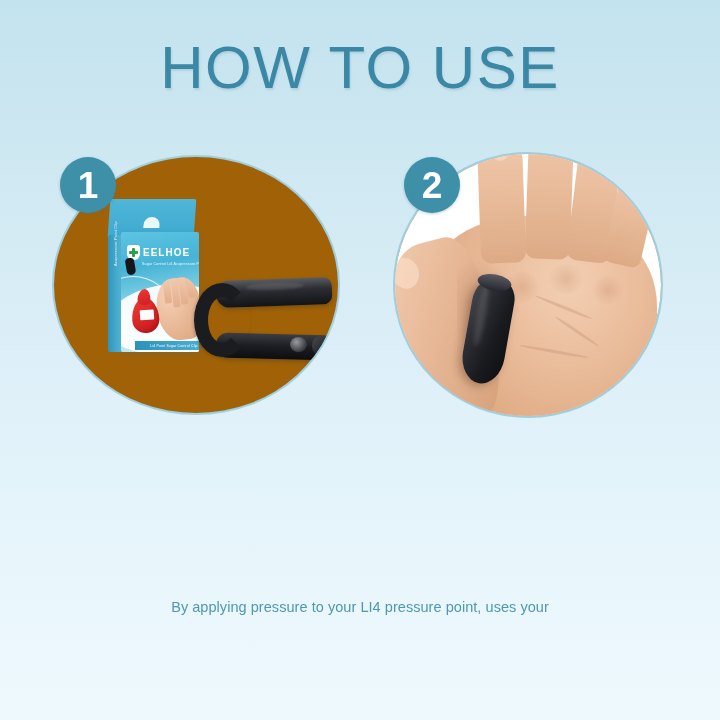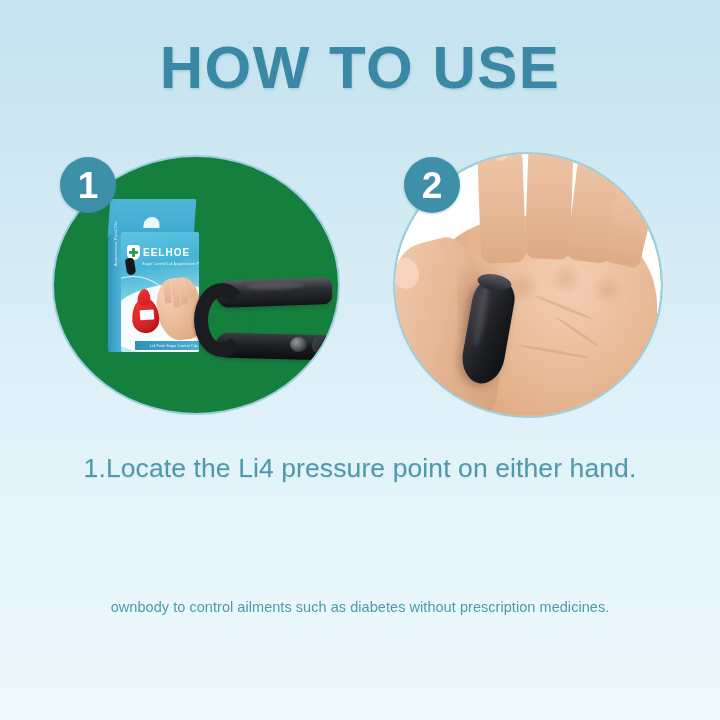--- a/index.html
+++ b/index.html
@@ -27,33 +27,33 @@
   }
 
   
   .title {
     position: absolute;
     left: 0;
     top: 38px;
     width: 720px;
     text-align: center;
     font-size: 60px;
-    font-weight: bold;
+    font-weight: normal;
     letter-spacing: 1.5px;
     color: #3a88a5;
     line-height: 1;
     text-shadow: 1px 2px 2px rgba(120,165,185,0.30);
     -webkit-font-smoothing: antialiased;
   }
 
   
   .panel {
     position: absolute;
     border-radius: 50%;
-    background: #15803d;
+    background: #a16207;
     border: 2px solid #9ecfe0;
     overflow: hidden;
     box-sizing: border-box;
   }
   #panel-1 { left: 52px;  top: 155px; width: 288px; height: 260px; }
   #panel-2 { left: 393px; top: 152px; width: 270px; height: 266px; }
 
   .badge {
     position: absolute;
     width: 56px;
@@ -571,20 +571,19 @@
       <div class="vein" style="left:124px; top:196px; width:70px; height:3px; transform:rotate(10deg);"></div>
 
       <div class="thumb"></div>
       <div class="web-shadow"></div>
       <div class="hand-clip"></div>
     </div>
   </div>
   <div class="badge" id="badge-2">2</div>
 
   <div class="steps">
-    <span class="s">1.Locate the Li4 pressure point on either hand.</span>
   </div>
 
   <div class="footer">
-    <span class="l">ownbody to control ailments such as diabetes without prescription medicines.</span>
+    <span class="l">By applying pressure to your LI4 pressure point, uses your</span>
   </div>
 
 </div>
 
 </body></html>

